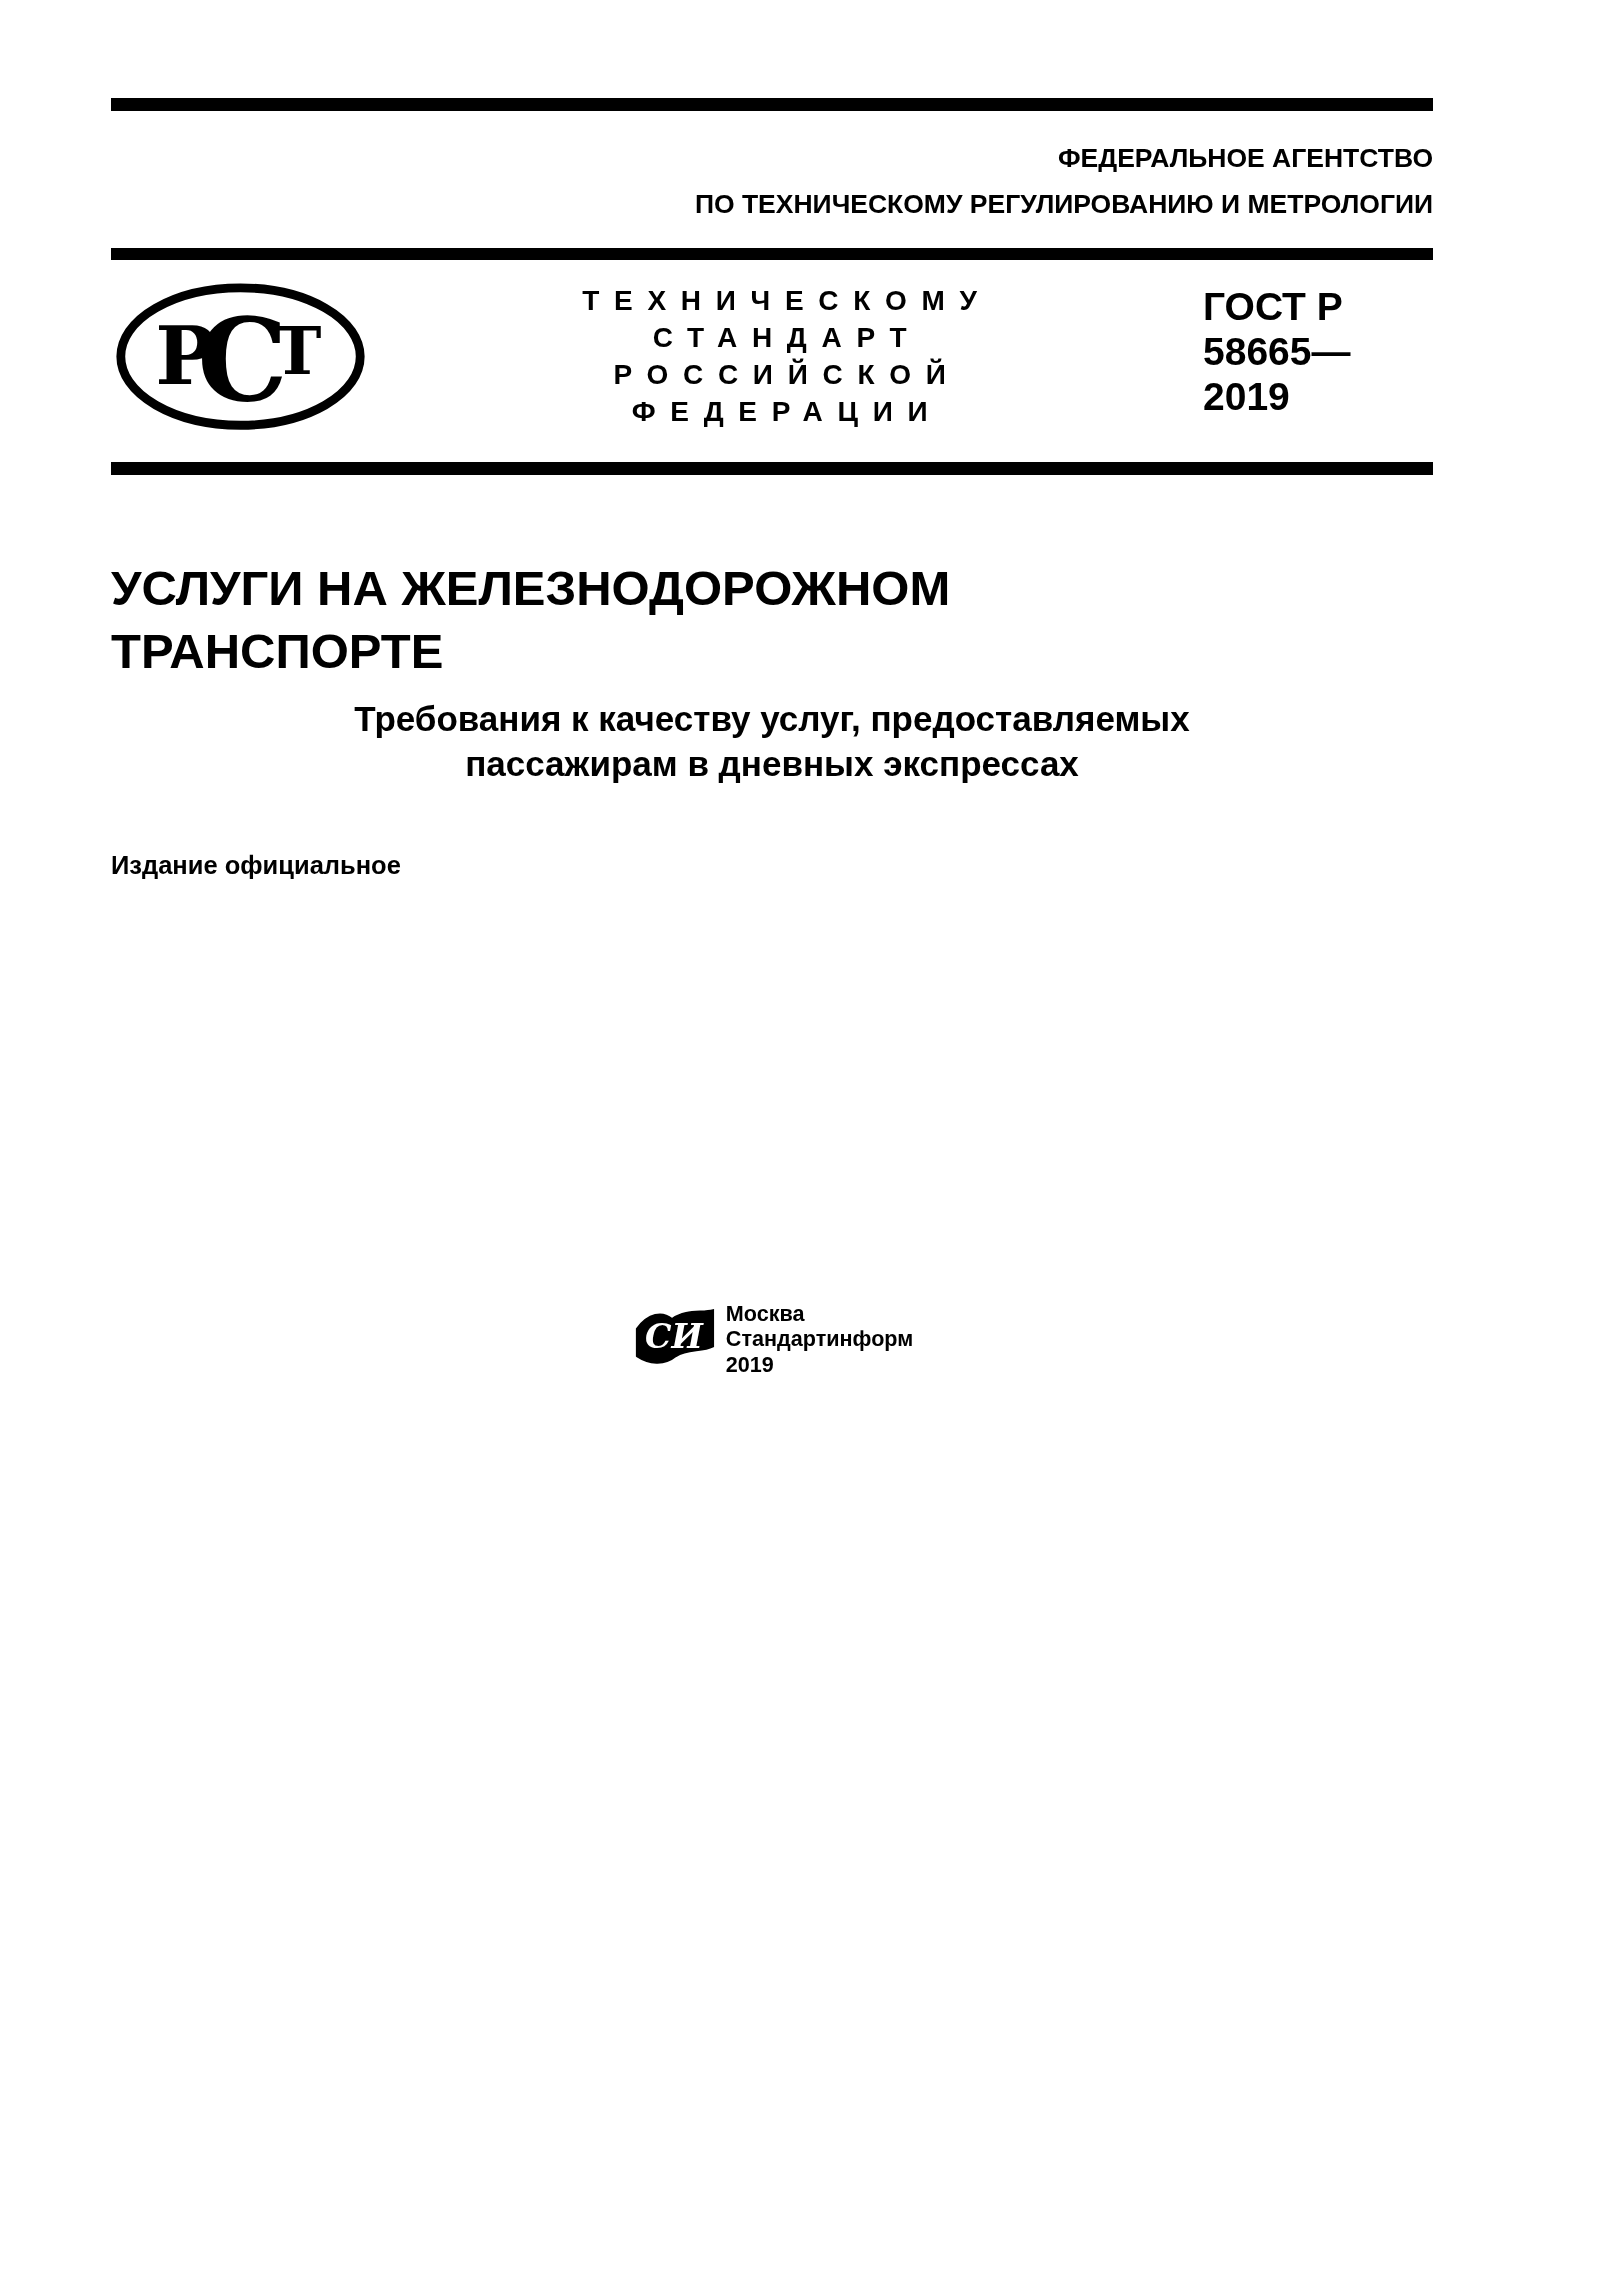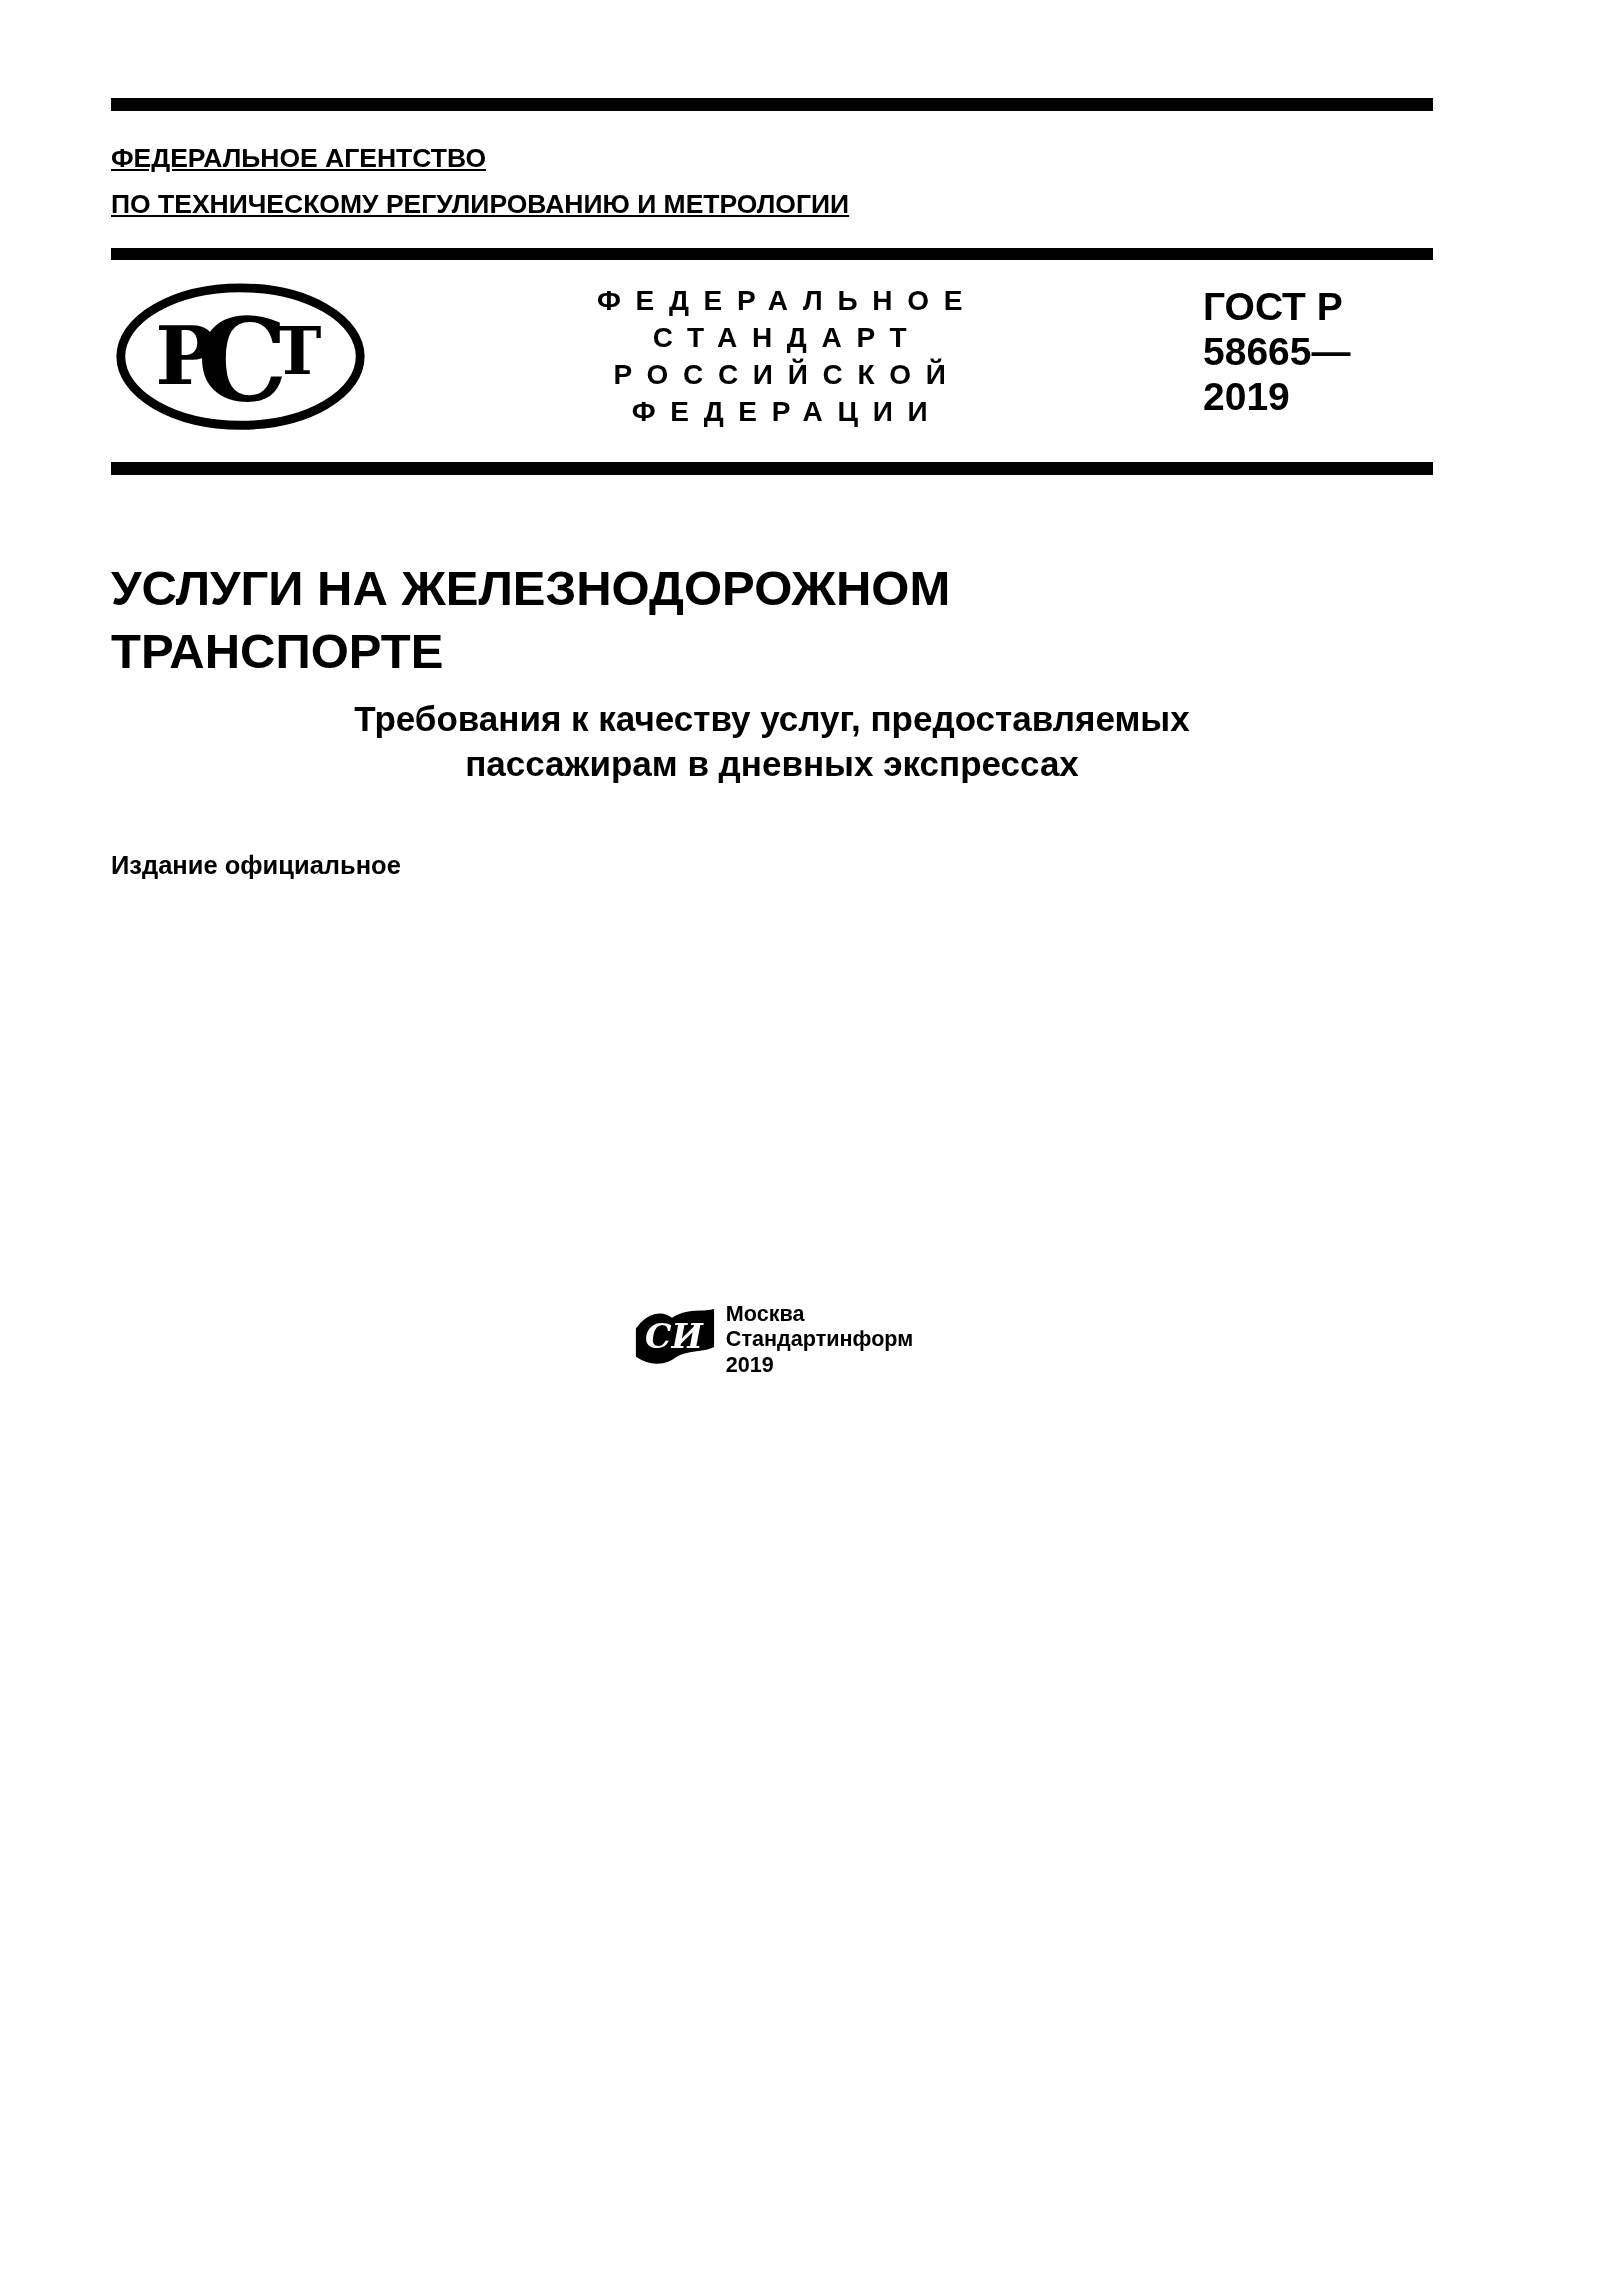--- a/index.html
+++ b/index.html
@@ -18,21 +18,21 @@
     left: 111px;
     top: 0;
     width: 1322px;
   }
 
   .rule { height: 12.7px; background: #000; }
   .rule-top { margin-top: 98px; }
   .rule-2 { margin-top: 27.4px; }
   .rule-3 { margin-top: 5.9px; }
 
-  .agency { text-align: left; font-weight: bold; font-size: 26.5px; line-height: 31px; text-decoration: underline; }
+  .agency { text-align: right; font-weight: bold; font-size: 26.5px; line-height: 31px; }
   .agency-line1 { margin-top: 32px; }
   .agency-line2 { margin-top: 15.7px; }
 
   .head-row {
     margin-top: 19.6px;
     height: 176px;
     display: flex;
     align-items: flex-start;
   }
   .logo-rst { width: 260px; flex: 0 0 260px; }
@@ -116,21 +116,21 @@
       <div class="logo-rst">
         <svg width="260" height="157" viewBox="0 0 265 160" xmlns="http://www.w3.org/2000/svg">
           <ellipse cx="132" cy="78" rx="122" ry="70" fill="none" stroke="#000" stroke-width="9"></ellipse>
           <text x="76" y="106" text-anchor="middle" font-family="DejaVu Serif, serif" font-weight="bold" font-size="82" fill="#000">Р</text>
           <text x="134" y="122" text-anchor="middle" font-family="DejaVu Serif, serif" font-weight="bold" font-size="116" fill="#000">С</text>
           <text x="190" y="96" text-anchor="middle" font-family="DejaVu Serif, serif" font-weight="bold" font-size="66" fill="#000">Т</text>
         </svg>
       </div>
 
       <div class="std-name">
-        <div>ФЕДЕРАЛЬНОЕ</div>
+        <div>ТЕХНИЧЕСКОМУ</div>
         <div>СТАНДАРТ</div>
         <div>РОССИЙСКОЙ</div>
         <div>ФЕДЕРАЦИИ</div>
       </div>
 
       <div class="designation">
         <div>ГОСТ Р</div>
         <div>58665—</div>
         <div>2019</div>
       </div>

